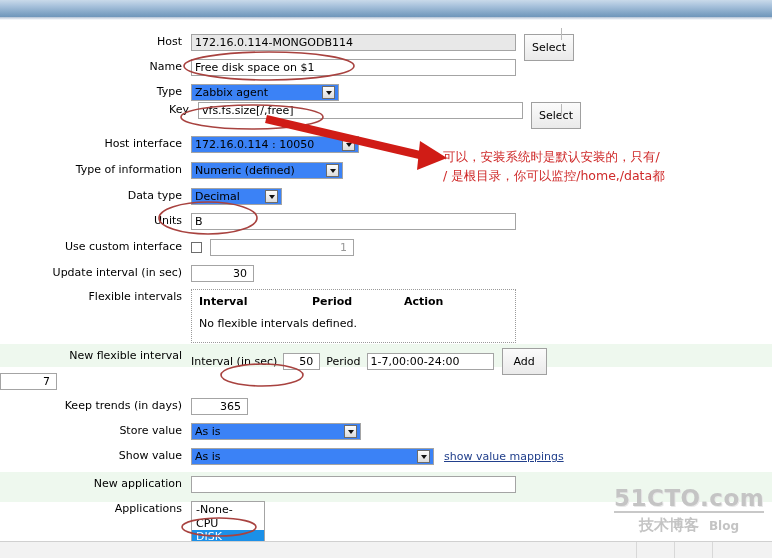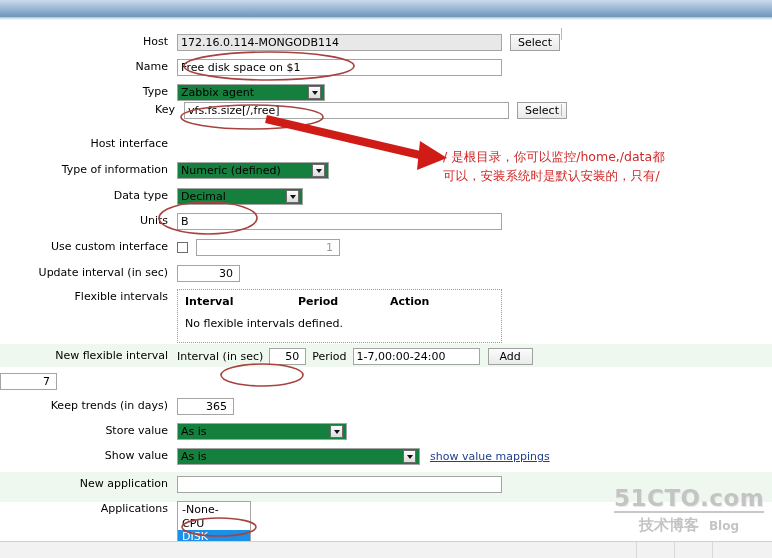--- a/index.html
+++ b/index.html
@@ -19,54 +19,54 @@
     position:absolute; left:0; top:17px; width:772px; height:3px;
     background:linear-gradient(to bottom,rgba(110,140,175,.55),rgba(255,255,255,0));
   }
   
   #form{
     position:absolute; left:0; top:20px; width:772px; height:518px;
     background:#fff;
   }
   .row{ position:absolute; left:0; width:772px; display:flex; align-items:flex-start; }
   .lbl{
-    width:177px; text-align:right; padding-right:9px;
+    width:191px; text-align:right; padding-right:9px;
     font-size:11px; color:#000; line-height:15px; white-space:nowrap;
   }
   .fld{ position:relative; }
   .band{
     position:absolute; left:0; width:772px; background:#eef8ee;
   }
   
   .inp{
     height:17px; border:1px solid #a4a4a4; background:#fff;
     font-family:"DejaVu Sans","Liberation Sans",sans-serif; font-size:11px;
     color:#000; padding:0 3px; line-height:15px;
     display:flex; align-items:center;
   }
   .inp.ro{ background:#e8e8e8; }
   .inp.num{ justify-content:flex-end; padding-right:6px; }
   .inp.ph{ color:#999; }
   .sel{
-    height:17px; border:1px solid #a4a4a4; background:#15803d;
+    height:17px; border:1px solid #a4a4a4; background:#3b82f6;
     font-size:11px; padding:0 3px; display:flex; align-items:center;
     justify-content:space-between;
   }
   .arrowbox{
     width:13px; height:13px; border:1px solid #6b6b6b;
     background:linear-gradient(to bottom,#fdfdfd,#dcdcdc);
     display:flex; align-items:center; justify-content:center; margin-left:5px;
     flex:0 0 auto;
   }
   .caret{
     width:0;height:0;border-left:3.5px solid transparent;border-right:3.5px solid transparent;
     border-top:4px solid #111;
   }
   .btn{
-    height:17px; min-width:45px; border:1px solid #a0a0a0;
+    height:27px; min-width:45px; border:1px solid #a0a0a0;
     background:linear-gradient(to bottom,#fbfbfb,#eaeaea);
     font-size:11px; display:flex; align-items:center; justify-content:center;
     padding:0 0; color:#000;
   }
   .chk{
     width:11px;height:11px;border:1px solid #6d6d6d;background:#fff; margin-top:3px;
   }
   .box-dotted{
     border:1px dotted #9a9a9a; background:#fff;
   }
@@ -152,35 +152,41 @@
   <div class="row" style="top:82px;margin-left:7px;">
     <div class="lbl">Key</div>
     <div class="fld" style="display:flex;">
       <div class="inp" style="width:325px;">vfs.fs.size[/,free]</div>
       <div class="btn" style="margin-left:8px;width:50px;">Select</div>
     </div>
   </div>
 
   <div class="row" style="top:116px;">
     <div class="lbl">Host interface</div>
+    <div class="sel" style="width:168px;">
+      <span>172.16.0.114 : 10050</span>
+      <span class="arrowbox">
+          <span class="caret"></span>
+        </span>
+    </div>
   </div>
 
   <div class="row" style="top:142px;">
     <div class="lbl">Type of information</div>
     <div class="sel" style="width:152px;">
       <span>Numeric (defined)</span>
       <span class="arrowbox">
           <span class="caret"></span>
         </span>
     </div>
   </div>
 
   <div class="row" style="top:168px;">
     <div class="lbl">Data type</div>
-    <div class="sel" style="width:126px;gap:12px;">
+    <div class="sel" style="width:91px;gap:12px;">
       <span>Decimal</span>
       <span class="arrowbox">
           <span class="caret"></span>
         </span>
     </div>
   </div>
 
   <div class="row" style="top:193px;">
     <div class="lbl">Units</div>
     <div class="inp" style="width:325px;">B</div>
@@ -286,22 +292,22 @@
 
   <ellipse cx="219" cy="527" rx="37" ry="9" fill="none" stroke="#a8423f" stroke-width="1.6"></ellipse>
 
   <g>
     <line x1="266" y1="119" x2="424" y2="156" stroke="#d01c16" stroke-width="8" stroke-linecap="butt"></line>
     <polygon points="420,141 447,158 417,170" fill="#d01c16"></polygon>
   </g>
 </svg>
 
 <div id="note">
+  <div>可以，安装系统时是默认安装的，只有/</div>
   <div>/ 是根目录，你可以监控/home,/data都</div>
-  <div>可以，安装系统时是默认安装的，只有/</div>
 </div>
 
 <div id="wm">
   <div class="l1">51CTO.com</div>
   <div class="l2">
     <span>技术博客</span><span class="blog">Blog</span>
   </div>
 </div>
 
 <div id="bottom">

